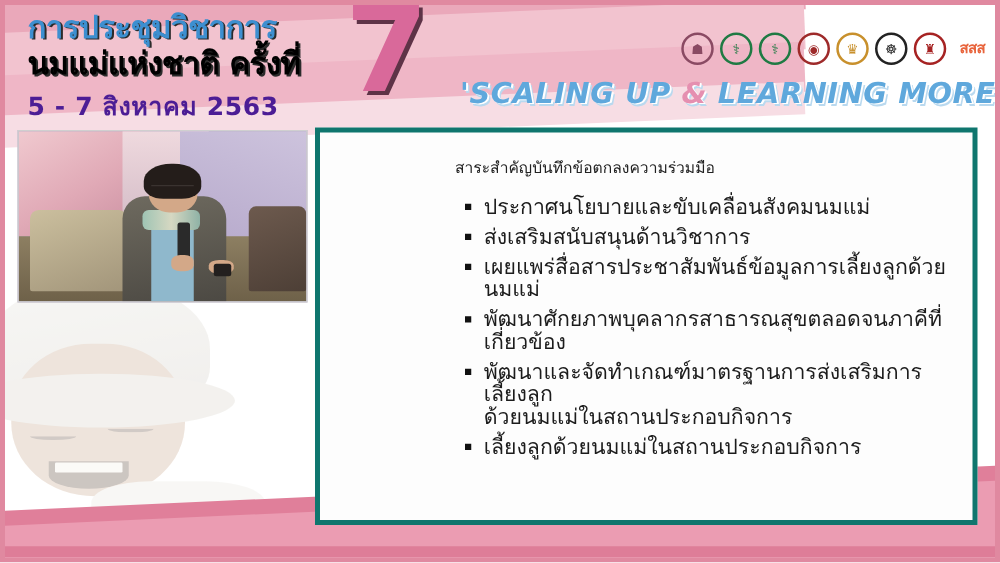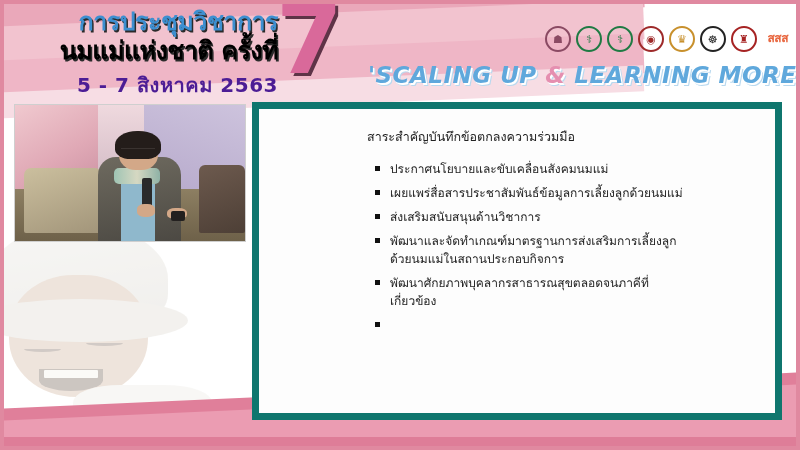--- a/index.html
+++ b/index.html
@@ -35,21 +35,21 @@
   .band-d {
     top:76px; width:700px; height:26px;
     background:#f7dde4; transform:rotate(-2.4deg);
   }
 
   
   #header { position:absolute; left:0; top:0; width:792px; height:100px; }
 
   #title-block {
     position:absolute; left:18px; top:4px; width:256px;
-    text-align:right; z-index:6;
+    text-align:left; z-index:6;
   }
   .title-line {
     font-family:"DejaVu Sans", sans-serif;
     font-weight:bold; font-size:25px; line-height:28px;
     letter-spacing:-0.5px; white-space:nowrap;
   }
   #title-line-1 { color:#3d8fd0; text-shadow:1.5px 1.5px 0 #2b2b2b; }
   #title-line-2 { color:#000000; text-shadow:1.5px 1.5px 0 #2b2b2b; margin-top:1px; }
   #event-date {
     margin-top:4px; font-size:20px; font-weight:bold;
@@ -217,35 +217,35 @@
   #bottom-ribbon-edge {
     position:absolute; left:0; bottom:0;
     width:792px; height:9px; z-index:5;
     background:#de7d98;
   }
 
   
   #content-panel {
     position:absolute; left:248px; top:98px;
     width:530px; height:318px;
-    background:#fdfdfd; border:7px solid #0f766e;
+    background:#fdfdfd; border:4px solid #0f766e;
     z-index:5; padding:14px 16px 0 22px;
   }
   #content-heading {
     color:#222; font-size:12.5px; line-height:19px;
     margin:4px 0 0 86px;
   }
   .heading-line { white-space:nowrap; }
 
   #bullet-list {
     list-style:none; margin:14px 0 0 94px;
   }
   #bullet-list li {
     position:relative; padding-left:15px;
-    color:#1c1c1c; font-size:12px; line-height:18px;
+    color:#1c1c1c; font-size:17px; line-height:18px;
     margin-bottom:6px;
   }
   #bullet-list li::before {
     content:""; position:absolute; left:0; top:6px;
     width:5px; height:5px; background:#111;
   }
   #bullet-list li .cont { display:block; }
 </style>
 </head>
 <body>
@@ -333,21 +333,21 @@
   <div id="bottom-ribbon"></div>
   <div id="bottom-ribbon-light"></div>
   <div id="bottom-ribbon-edge"></div>
 
   <div id="content-panel">
     <div id="content-heading">
         <div class="heading-line">สาระสำคัญบันทึกข้อตกลงความร่วมมือ</div>
       </div>
     <ul id="bullet-list">
         <li><span>ประกาศนโยบายและขับเคลื่อนสังคมนมแม่</span></li>
+        <li><span>ส่งเสริมสนับสนุนด้านวิชาการ</span></li>
         <li><span>เผยแพร่สื่อสารประชาสัมพันธ์ข้อมูลการเลี้ยงลูกด้วยนมแม่</span></li>
-        <li><span>ส่งเสริมสนับสนุนด้านวิชาการ</span></li>
+        <li><span>พัฒนาศักยภาพบุคลากรสาธารณสุขตลอดจนภาคีที่</span><span class="cont">เกี่ยวข้อง</span></li>
         <li><span>พัฒนาและจัดทำเกณฑ์มาตรฐานการส่งเสริมการเลี้ยงลูก</span><span class="cont">ด้วยนมแม่ในสถานประกอบกิจการ</span></li>
-        <li><span>พัฒนาศักยภาพบุคลากรสาธารณสุขตลอดจนภาคีที่</span><span class="cont">เกี่ยวข้อง</span></li>
-        <li></li>
+        <li><span class="cont">เลี้ยงลูกด้วยนมแม่ในสถานประกอบกิจการ</span></li>
       </ul>
   </div>
 
 </div>
 
 </body></html>

